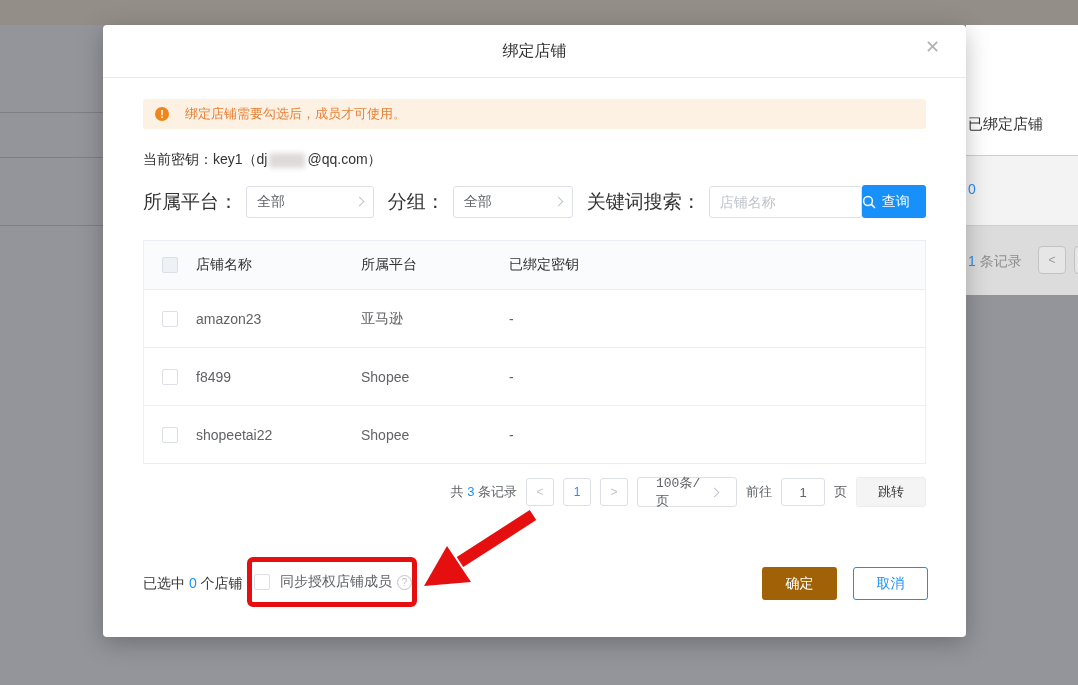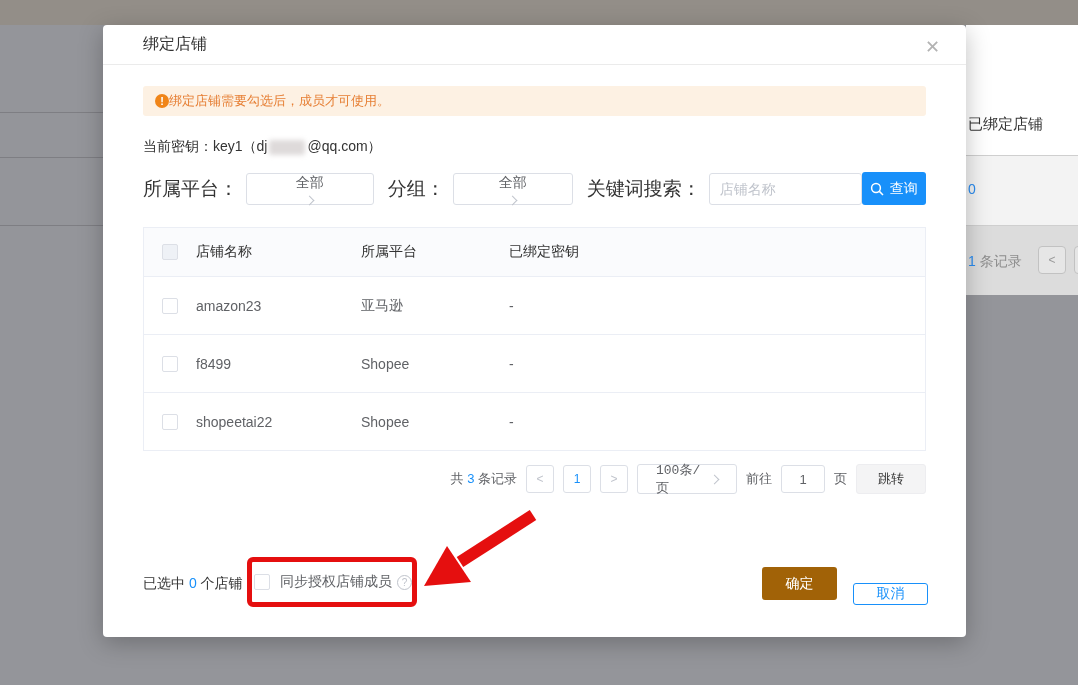--- a/index.html
+++ b/index.html
@@ -17,46 +17,46 @@
   .bg-panel .ln2 { position:absolute; left:0; top:200px; width:112px; height:1px; background:#cfcfcf; }
   .bg-panel .pgarea { position:absolute; left:0; top:201px; width:112px; height:69px; background:#dcdcdc; }
   .bg-panel .rec { position:absolute; left:2px; top:228px; font-size:14px; color:#8d8d8d; white-space:nowrap; }
   .bg-panel .rec b { color:#2a8cf0; font-weight:400; }
   .bg-panel .pbtn { position:absolute; top:221px; width:28px; height:28px; border:1px solid #c2c2c2; border-radius:4px;
                     color:#9a9a9a; font-size:12px; display:flex; align-items:center; justify-content:center; background:#e6e6e6; }
 
   
   .modal { position:absolute; left:103px; top:25px; width:863px; height:612px; background:#fff; border-radius:4px;
            box-shadow:0 6px 24px rgba(0,0,0,.25); }
-  .m-header { height:40px; border-bottom:1px solid #ebebeb; display:flex; align-items:center; padding:4px 40px; position:relative; }
+  .m-header { height:53px; border-bottom:1px solid #ebebeb; display:flex; align-items:center; padding:4px 40px; position:relative;justify-content:center; }
   .m-title { font-size:16px; color:#333; }
   .m-close { position:absolute; right:26px; top:12px; font-size:18px; color:#b3b3b3; cursor:pointer; line-height:20px; }
   .m-body { padding:21px 40px 0 40px; }
 
   .alert { height:30px; background:#fdf1e3; border-radius:3px; display:flex; align-items:center; padding:0 12px; }
   .alert-icon { width:14px; height:14px; border-radius:50%; background:#f08519; color:#fff; font-size:11px; font-weight:bold;
                 display:flex; align-items:center; justify-content:center; flex:0 0 14px; }
-  .alert-text { margin-left:0; font-size:13px; color:#e67e33; }
+  .alert-text { margin-left:16px; font-size:13px; color:#e67e33; }
 
   .key-row { margin-top:22px; font-size:14px; color:#333; display:flex; align-items:center; }
   .redacted { display:inline-block; width:36px; height:15px; background:#dedada; border-radius:2px; filter:blur(2.5px); margin:0 2px; }
 
   .filter-row { margin-top:16px; display:flex; align-items:center; }
   .f-label { font-size:19px; color:#333; white-space:nowrap; }
   .sel { height:32px; border:1px solid #dcdfe6; border-radius:3px; display:flex; align-items:center; padding:0 10px;
-         font-size:14px; color:#606266; margin-left:8px; justify-content:space-between; background:#fff; cursor:pointer;flex-direction:column; }
+         font-size:14px; color:#606266; margin-left:8px; justify-content:space-between; background:#fff; cursor:pointer; }
   .sel-platform { width:160px; }
   .sel-group { width:150px; }
   .chev-right { width:7px; height:7px; border-right:1.5px solid #c0c4cc; border-top:1.5px solid #c0c4cc; transform:rotate(45deg); }
   .ml14 { margin-left:14px; }
   .kw-input { width:153px; height:32px; border:1px solid #dcdfe6; border-radius:3px; margin-left:8px; padding:0 10px;
               font-size:14px; color:#606266; font-family:inherit; outline:none; }
   .kw-input::placeholder { color:#c0c4cc; }
   .search-btn { margin-left:auto; width:84px; height:33px; background:#1890fa; border:none; border-radius:3px; color:#fff;
-                font-size:14px; display:flex; align-items:center; justify-content:center; gap:6px; cursor:pointer; font-family:Liberation Sans, sans-serif; }
+                font-size:14px; display:flex; align-items:center; justify-content:flex-start; gap:6px; cursor:pointer; font-family:Liberation Sans, sans-serif; }
 
   .tbl { margin-top:22px; border:1px solid #ebeef5; }
   .trow { display:grid; grid-template-columns:52px 165px 148px 160px 1fr; align-items:center; }
   .thead { background:#fafbfd; height:48px; }
   .thead .cell { font-size:14px; color:#333; font-weight:500; }
   .tbody-row { height:58px; border-top:1px solid #ebeef5; background:#fff; }
   .cell { font-size:14px; color:#606266; }
   .cb-cell { display:flex; justify-content:center; }
   .cb { width:16px; height:16px; border:1px solid #dcdfe6; border-radius:2px; background:#fff; cursor:pointer; }
   .cb-head { background:#eef1f6; }
@@ -77,22 +77,22 @@
   
   .selected-info { position:absolute; left:40px; top:550px; font-size:14px; color:#333; }
   .selected-info .blue { color:#1890fa; }
   .red-rect { position:absolute; left:144px; top:532px; width:170px; height:50px; border:5px solid #e50f0f; border-radius:6px;
               display:flex; align-items:center; padding-left:2px; }
   .sync-label { font-size:14px; color:#606266; margin-left:10px; white-space:nowrap; }
   .help-icon { width:15px; height:15px; border:1px solid #bfc3cb; border-radius:50%; color:#bfc3cb; font-size:10px;
                display:flex; align-items:center; justify-content:center; margin-left:5px; flex:0 0 15px; }
   .confirm-btn { position:absolute; left:659px; top:542px; width:75px; height:33px; background:#a16207; color:#fff;
                  border:none; border-radius:3px; font-size:14px; cursor:pointer; font-family:inherit; }
-  .cancel-btn { position:absolute; left:750px; top:542px; width:75px; height:22px; background:#fff; color:#1890fa;
-                border:1px solid #1890fa; border-radius:3px; font-size:14px; cursor:pointer; font-family:inherit;margin-top:16px; }
+  .cancel-btn { position:absolute; left:750px; top:542px; width:75px; height:33px; background:#fff; color:#1890fa;
+                border:1px solid #1890fa; border-radius:3px; font-size:14px; cursor:pointer; font-family:inherit; }
 
   .annot-arrow { position:absolute; left:410px; top:500px; pointer-events:none; }
 </style>
 </head>
 <body>
 
 <div class="bg-top-strip"></div>
 <div class="bg-line" style="top:112px"></div>
 <div class="bg-line" style="top:157px"></div>
 <div class="bg-line" style="top:225px"></div>

